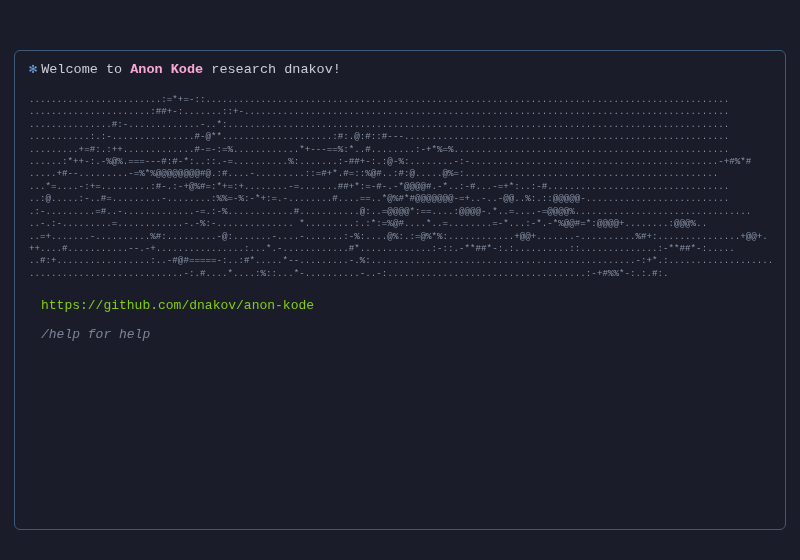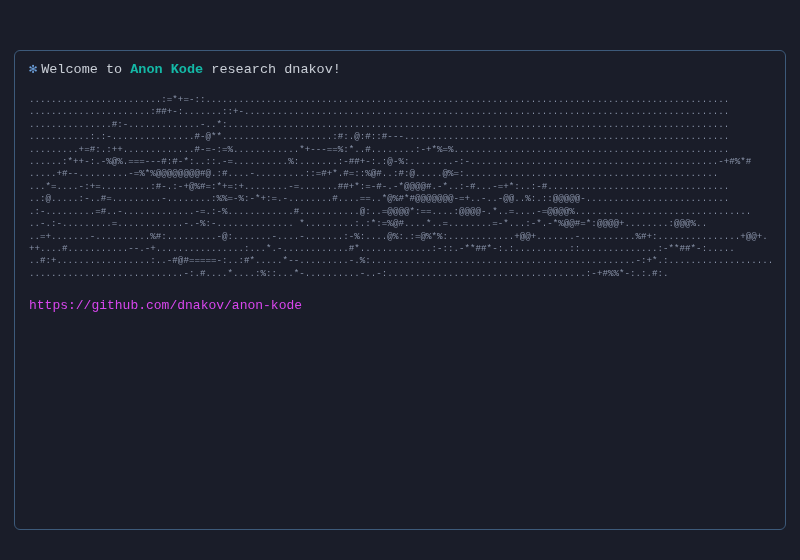--- a/index.html
+++ b/index.html
@@ -24,34 +24,34 @@
   .welcome-line {
     color: #c9ced6;
     font-size: 13.5px;
     line-height: 1.4;
     margin-bottom: 14px;
   }
   .welcome-line .star {
     color: #6ea3e0;
     margin-right: 4px;
   }
-  .welcome-line b { font-weight: 700; color: #14b8a6; }
+  .welcome-line b { font-weight: 700; color: #f9a8d4; }
   .ascii {
     color: #8a94aa;
     font-size: 9.2px;
     line-height: 1.35;
     white-space: pre;
     letter-spacing: 0;
     margin-bottom: 18px;
     font-family: "Menlo","Consolas","Courier New",monospace;
   }
   .url {
-    color: #d946ef;
+    color: #84cc16;
     font-size: 13px;
-    margin-left: 0;
+    margin-left: 12px;
     margin-bottom: 14px;
   }
   .help {
     color: #7b8499;
     font-size: 13px;
     font-style: italic;
     margin-left: 12px;
   }
 </style>
 </head>
@@ -74,14 +74,15 @@
 ..:@.....:-..#=.........-........:%%=-%:-*+:=.-........#....==..*@%#*#@@@@@@@-=+..-..-@@..%:.::@@@@@-..........................
 .:-.........=#..-.............-=.:-%............#...........@:..=@@@@*:==....:@@@@-.*..=....-=@@@@%................................
 ..-.:-.........=............-.-%:-.............. *.........:.:*:=%@#....*..=........=-*...:-*.-*%@@#=*:@@@@+........:@@@%..
 ..=+.......-..........%#:.........-@:.......-....-.......:-%:....@%:.:=@%*%:............+@@+.......-..........%#+:...............+@@+.
 ++....#...........--.-+................:...*.-............#*.............:-::.-**##*-:.:..........::..............:-**##*-:.....
 ..#:+.................:..-#@#=====-:..:#*.....*--.........-.%:................................................-:+*.:...................
 ............................-:.#....*....:%::...*-..........-..-:....................................:-+#%%*-:.:.#:.</pre>
 
   <div class="url">https://github.com/dnakov/anon-kode</div>
 
+  <div class="help">/help for help</div>
 
 </div>
 
 </body></html>

